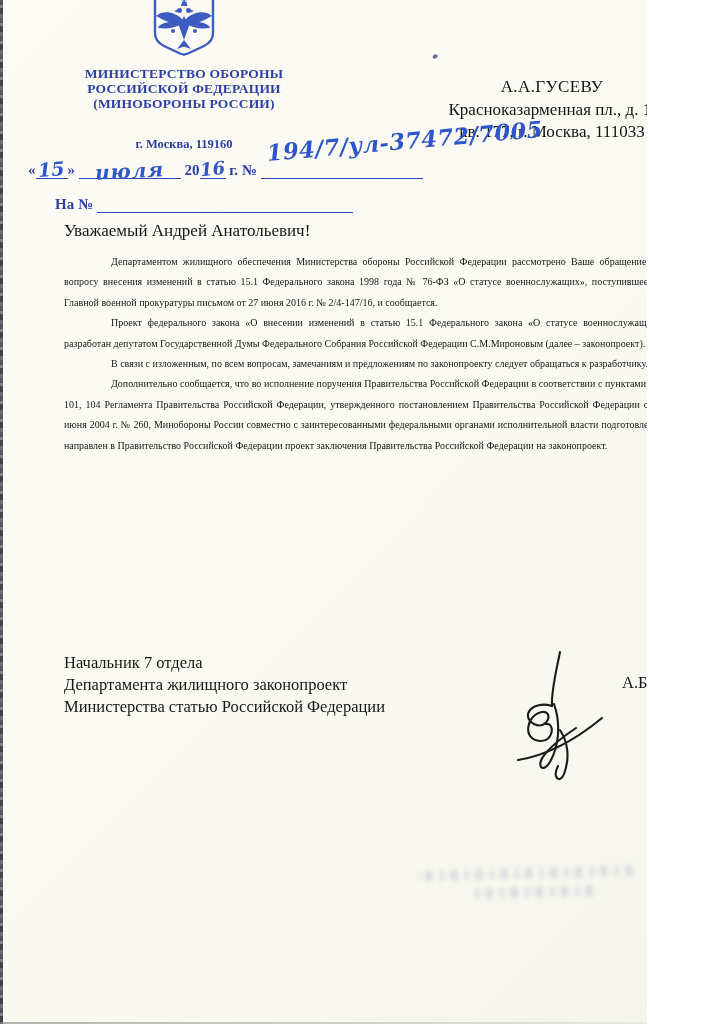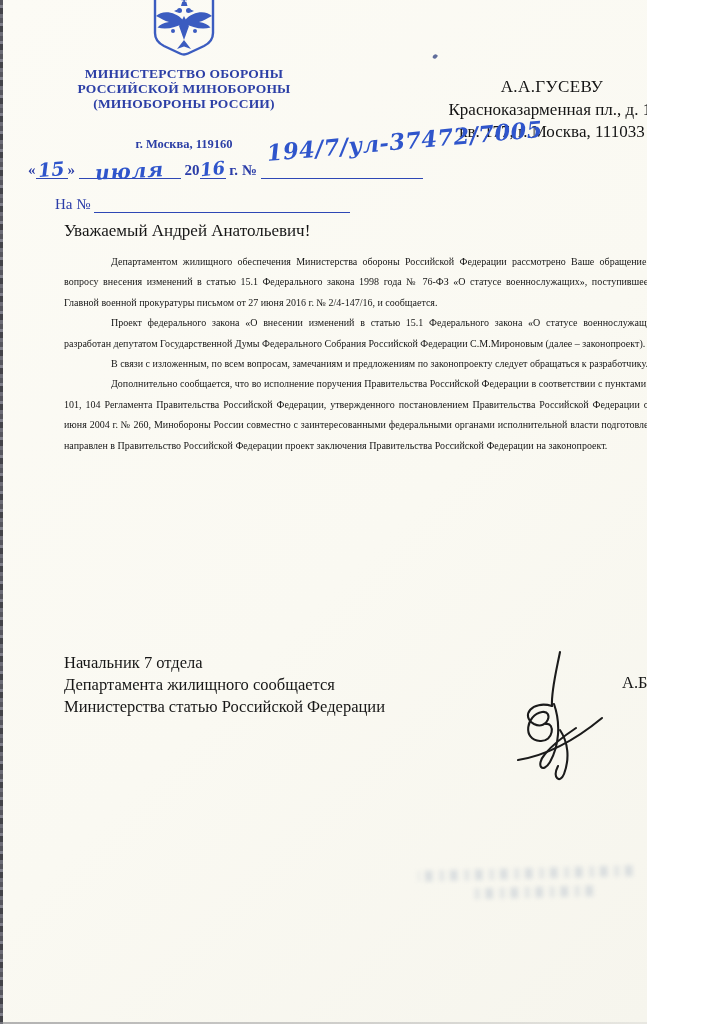--- a/index.html
+++ b/index.html
@@ -59,21 +59,21 @@
   .num-blank { width:162px; }
   .docnum {
     position:absolute; left:268px; top:140px;
     font-size:22.5px; font-style:italic; font-weight:bold; color:#2f55cb;
     font-family:"DejaVu Serif", serif;
     transform:rotate(-5deg); transform-origin:left bottom;
     white-space:nowrap; letter-spacing:.5px;
   }
   .refline {
     position:absolute; left:55px; top:196px;
-    color:#2b3da8; font-size:15px; font-weight:normal;
+    color:#2b3da8; font-size:15px; font-weight:bold;
   }
   .refline .blank {
     display:inline-block; width:256px; border-bottom:1.6px solid #2e47b5;
     height:16px; vertical-align:bottom;
   }
   
   .salutation {
     position:absolute; left:64px; top:221px; width:597px;
     text-align:left; font-size:17px;
   }
@@ -127,21 +127,21 @@
         <path d="M33,20 L38,30 L33,44 L28,30 Z"></path>
         <path d="M33,44 L40,53 L33,50.5 L26,53 Z"></path>
         <circle cx="22" cy="35" r="2"></circle>
         <circle cx="44" cy="35" r="2"></circle>
       </g>
     </svg>
   </div>
 
   <div class="org-block">
     <div>МИНИСТЕРСТВО ОБОРОНЫ</div>
-    <div>РОССИЙСКОЙ МИНОБОРОНЫ</div>
+    <div>РОССИЙСКОЙ ФЕДЕРАЦИИ</div>
     <div>(МИНОБОРОНЫ РОССИИ)</div>
   </div>
   <div class="city-line">г. Москва, 119160</div>
 
   <div class="addressee">
     <div class="name">А.А.ГУСЕВУ</div>
     <div>Красноказарменная пл., д. 1,</div>
     <div>кв. 177, г. Москва, 111033</div>
   </div>
 
@@ -165,21 +165,21 @@
 
   <div class="body-text">
     <p>Департаментом жилищного обеспечения Министерства обороны Российской Федерации рассмотрено Ваше обращение по вопросу внесения изменений в статью 15.1 Федерального закона 1998 года № 76-ФЗ «О статусе военнослужащих», поступившее из Главной военной прокуратуры письмом от 27 июня 2016 г. № 2/4-147/16, и сообщается.</p>
     <p>Проект федерального закона «О внесении изменений в статью 15.1 Федерального закона «О статусе военнослужащих» разработан депутатом Государственной Думы Федерального Собрания Российской Федерации С.М.Мироновым (далее – законопроект).</p>
     <p>В связи с изложенным, по всем вопросам, замечаниям и предложениям по законопроекту следует обращаться к разработчику.</p>
     <p>Дополнительно сообщается, что во исполнение поручения Правительства Российской Федерации в соответствии с пунктами 98-101, 104 Регламента Правительства Российской Федерации, утвержденного постановлением Правительства Российской Федерации от 1 июня 2004 г. № 260, Минобороны России совместно с заинтересованными федеральными органами исполнительной власти подготовлен и направлен в Правительство Российской Федерации проект заключения Правительства Российской Федерации на законопроект.</p>
   </div>
 
   <div class="sig-title">
     <div>Начальник 7 отдела</div>
-    <div>Департамента жилищного сообщается</div>
+    <div>Департамента жилищного законопроект</div>
     <div>Министерства статью Российской Федерации</div>
   </div>
 
   <div class="signature-svg">
     <svg width="110" height="140" viewBox="0 0 110 140">
       <g fill="none" stroke="#1b1b1b" stroke-width="2.1" stroke-linecap="round">
         <path d="M62,6 C58,26 53,46 54,60"></path>
         <path d="M54,60 C34,54 22,70 36,78 C50,85 56,64 44,66 C28,69 24,94 42,95 C56,96 57,76 48,78"></path>
         <path d="M56,58 C63,78 61,100 52,116 C45,128 37,120 47,108 C55,98 66,90 78,82"></path>
         <path d="M20,114 C45,110 75,96 104,72"></path>

